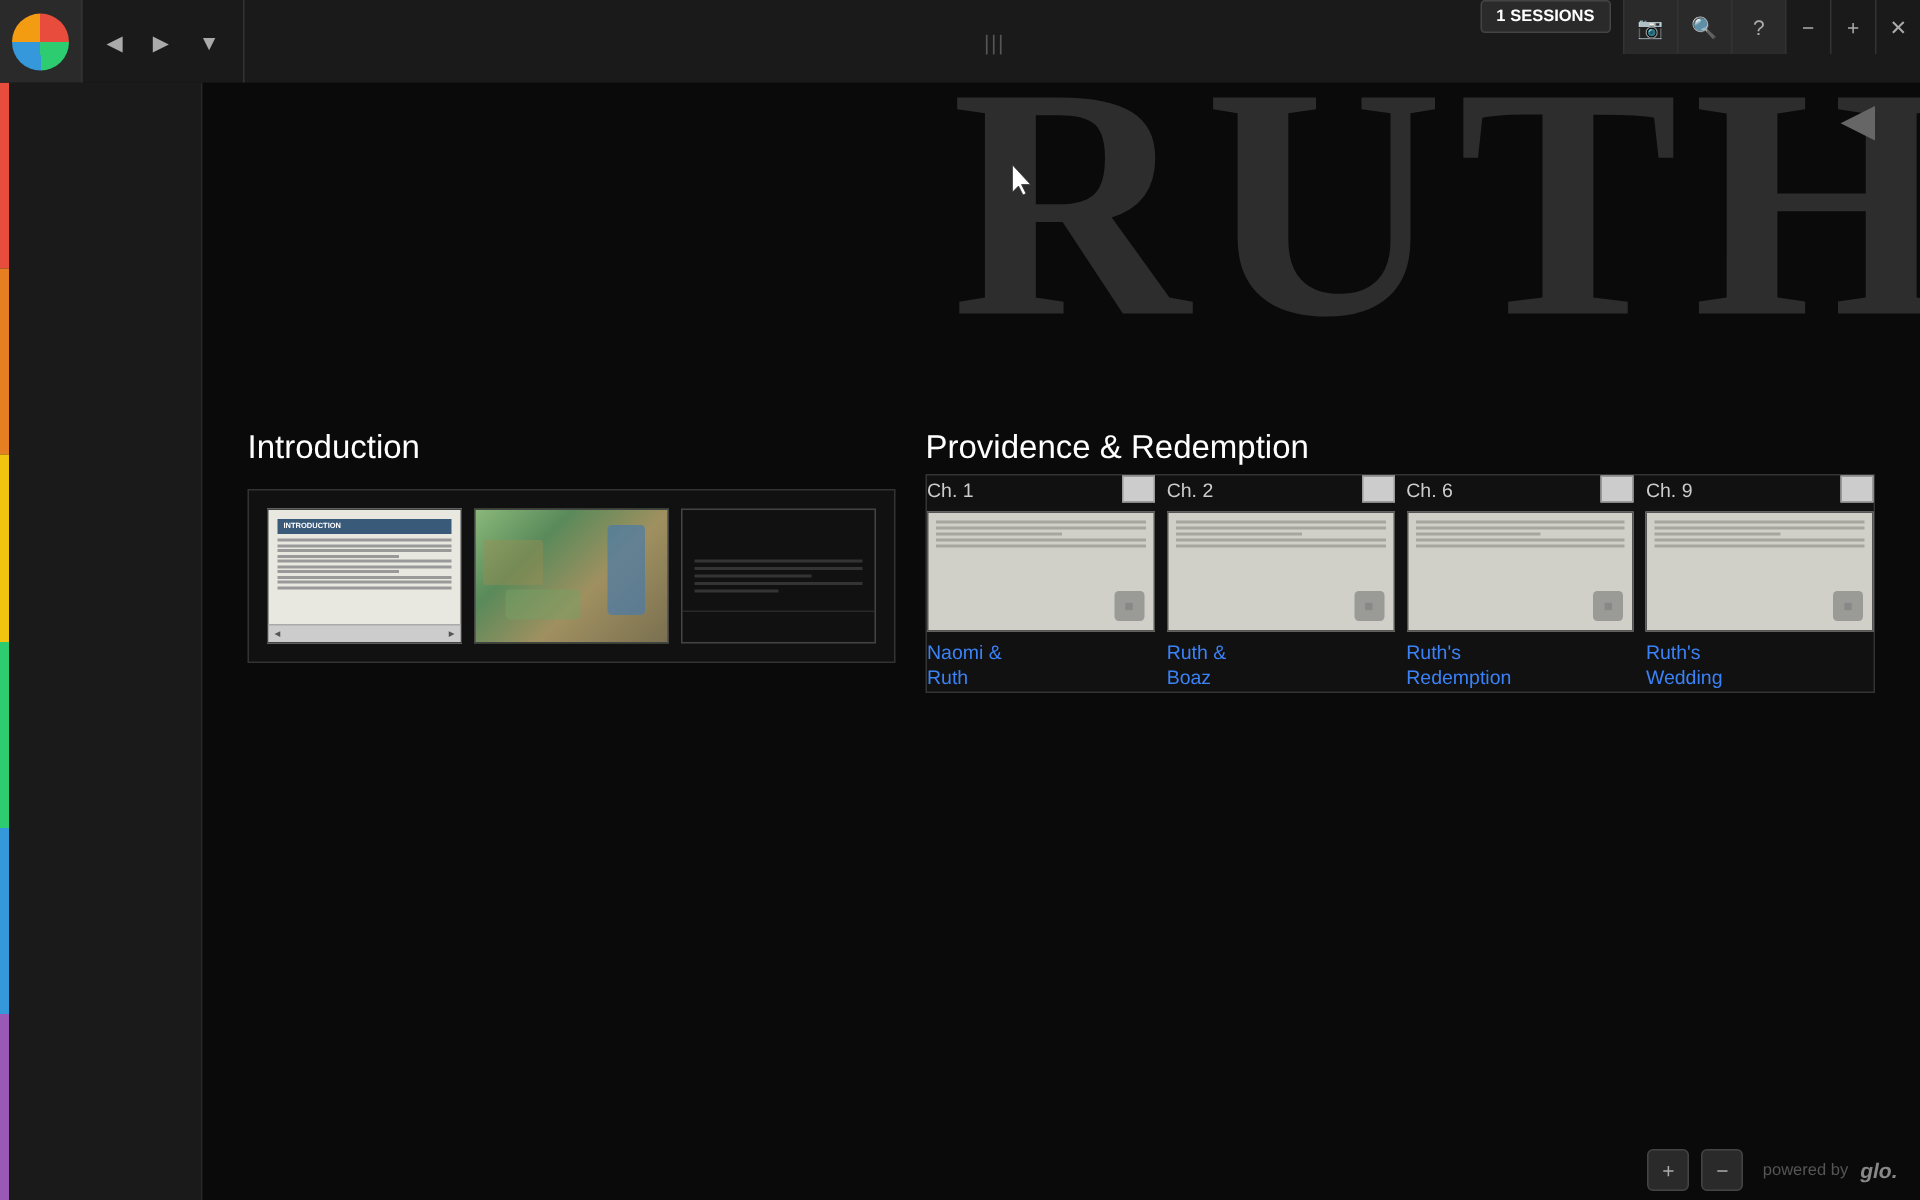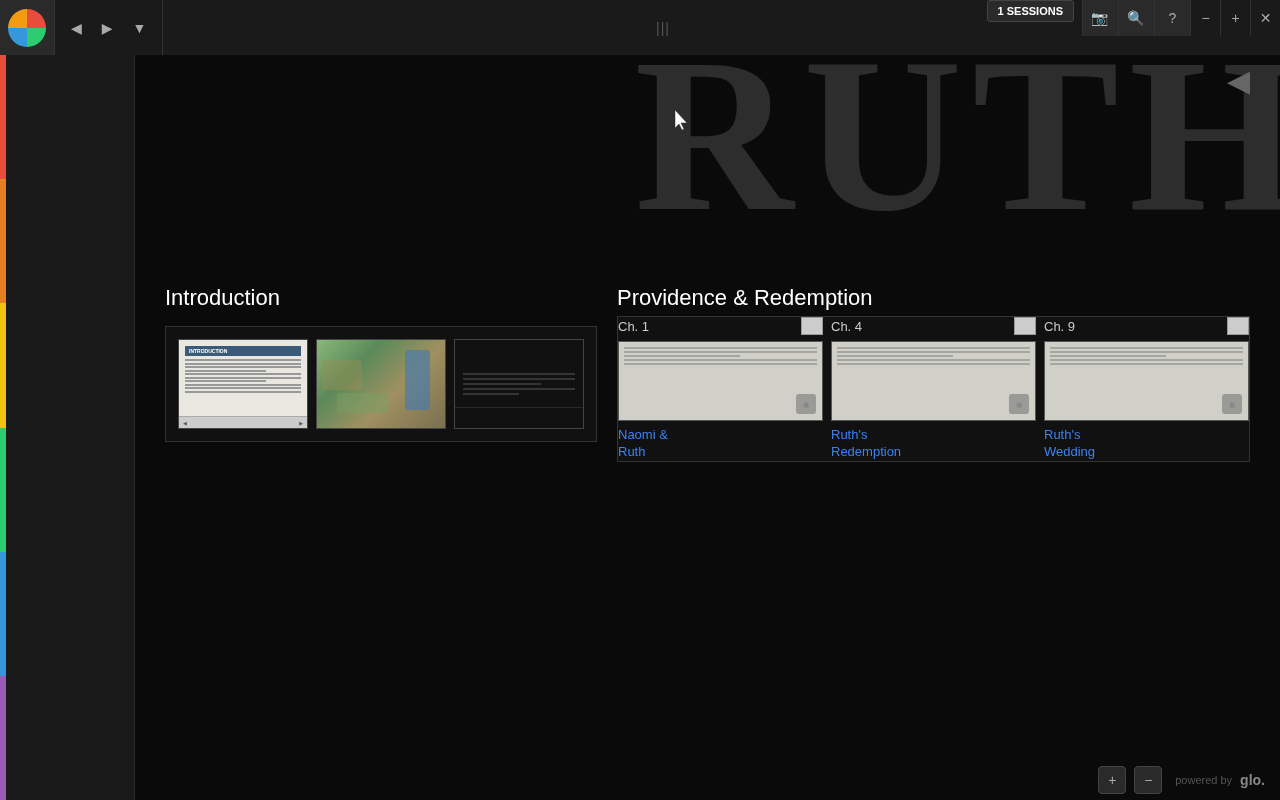--- a/index.html
+++ b/index.html
@@ -441,20 +441,21 @@
     .powered-by {
       color: #555;
       font-size: 11px;
       margin-left: 5px;
     }
 
     .glo-logo {
       color: #888;
       font-size: 14px;
       font-weight: bold;
+      font-style: italic;
     }
 
     
     .window-controls {
       display: flex;
       gap: 0;
     }
 
     .win-btn {
       width: 30px;
@@ -596,24 +597,43 @@
               <div class="ch-line"></div>
               <div class="ch-line"></div>
             </div>
             <div class="chapter-thumb-overlay">
               <span class="lock-icon">■</span>
             </div>
           </div>
           <div class="chapter-name">Naomi &amp;<br>Ruth</div>
         </div>
 
-
         <div class="chapter-column">
           <div class="chapter-header">
-            <span class="chapter-label">Ch. 4</span>
+            <span class="chapter-label">Ch. 2</span>
+            <div class="chapter-checkbox"></div>
+          </div>
+          <div class="chapter-thumbnail">
+            <div class="chapter-thumb-lines">
+              <div class="ch-line"></div>
+              <div class="ch-line"></div>
+              <div class="ch-line short"></div>
+              <div class="ch-line"></div>
+              <div class="ch-line"></div>
+            </div>
+            <div class="chapter-thumb-overlay">
+              <span class="lock-icon">■</span>
+            </div>
+          </div>
+          <div class="chapter-name">Ruth &amp;<br>Boaz</div>
+        </div>
+
+        <div class="chapter-column">
+          <div class="chapter-header">
+            <span class="chapter-label">Ch. 6</span>
             <div class="chapter-checkbox"></div>
           </div>
           <div class="chapter-thumbnail">
             <div class="chapter-thumb-lines">
               <div class="ch-line"></div>
               <div class="ch-line"></div>
               <div class="ch-line short"></div>
               <div class="ch-line"></div>
               <div class="ch-line"></div>
             </div>

